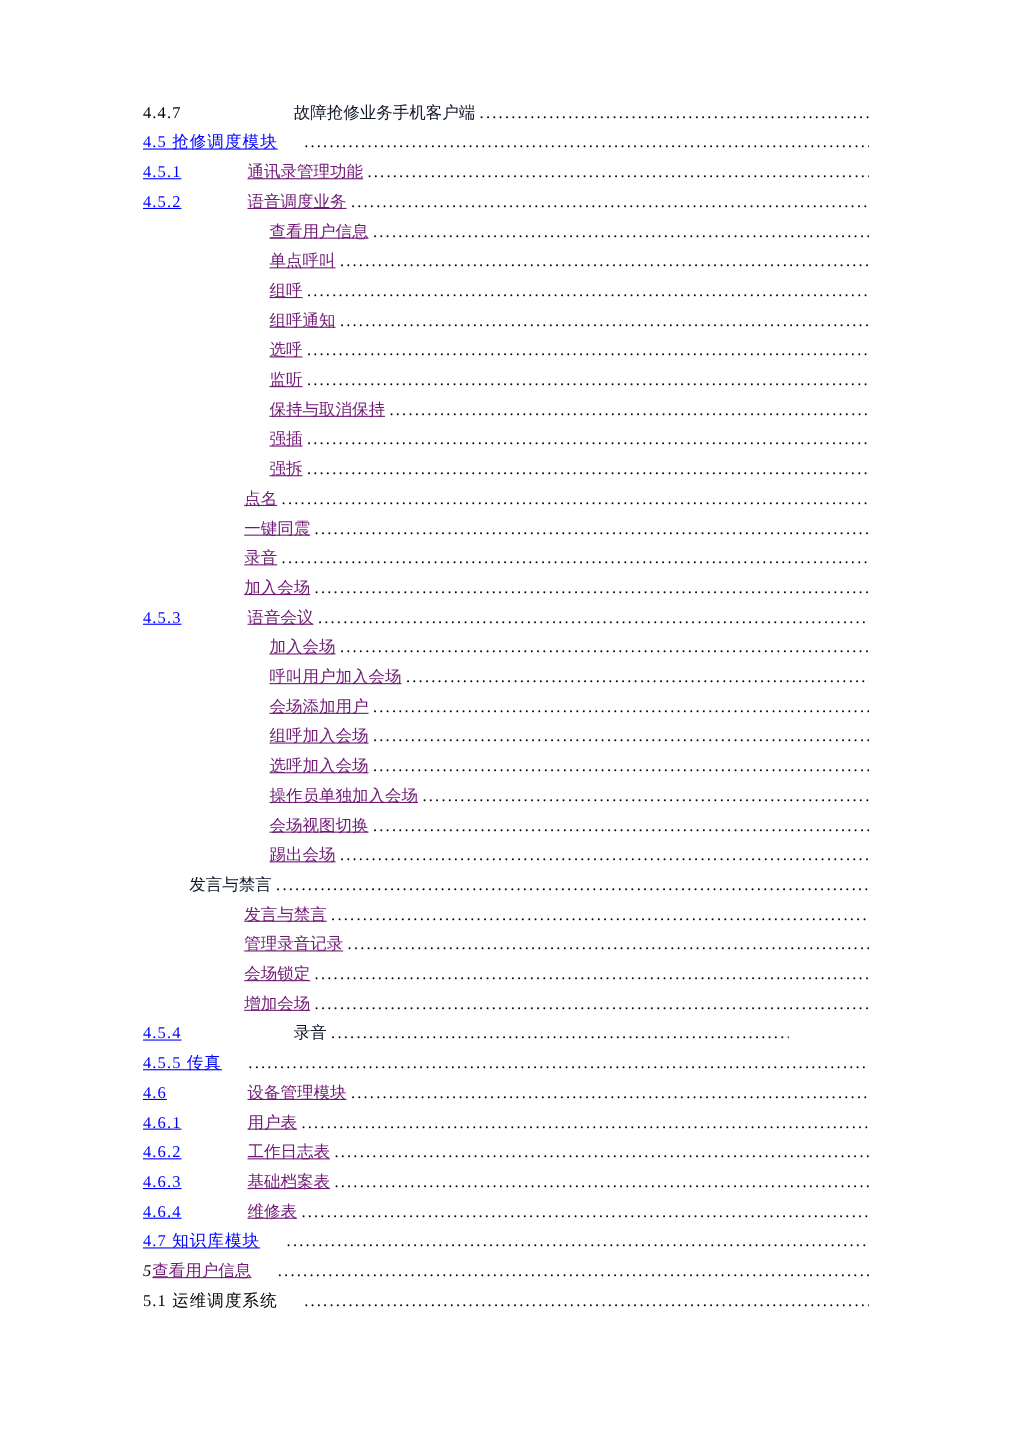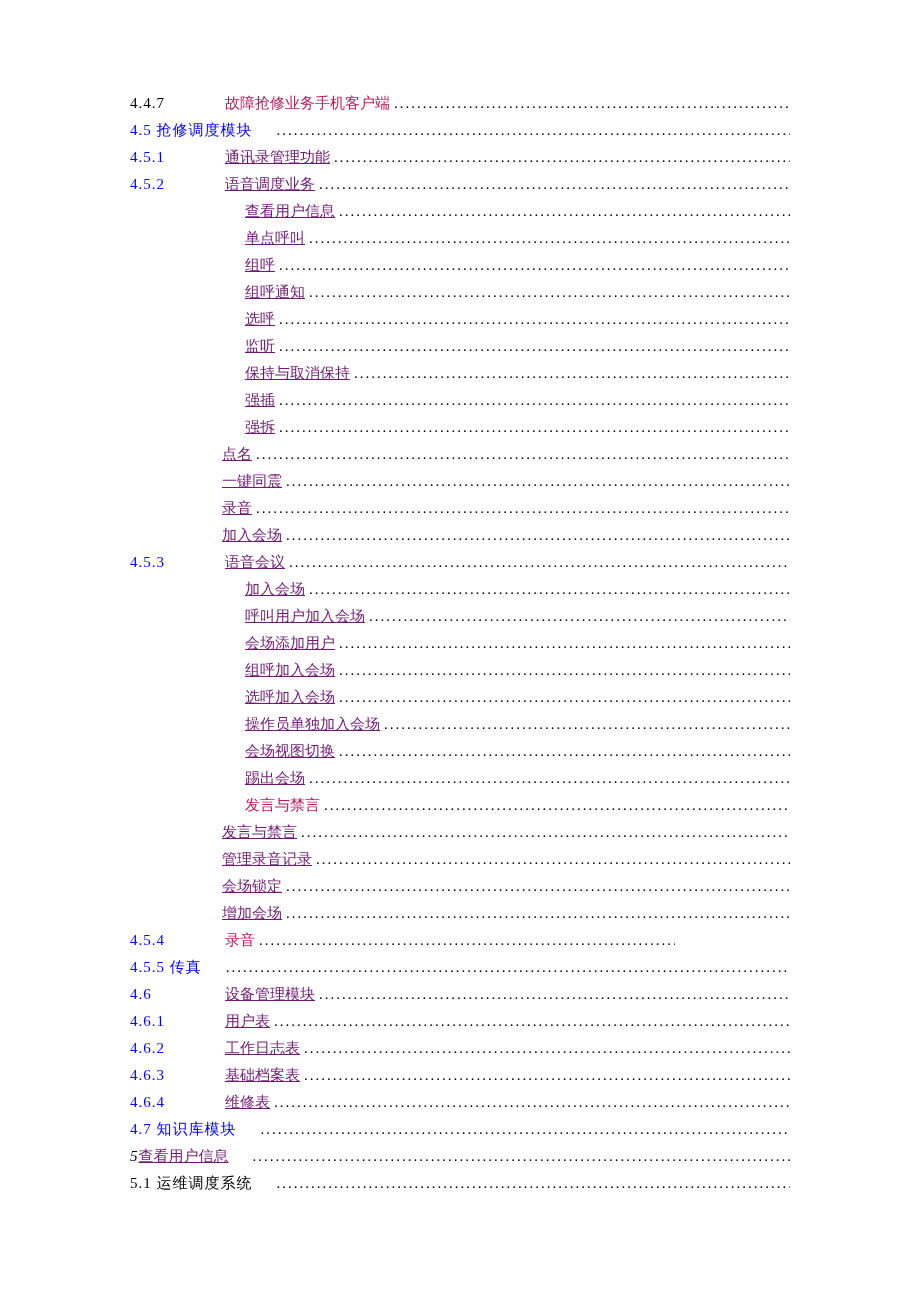--- a/index.html
+++ b/index.html
@@ -15,35 +15,37 @@
       width: 920px;
     }
     .toc-entry {
       display: flex;
       align-items: flex-start;
       line-height: 1.8;
       margin-bottom: 0px;
     }
     .toc-num {
       color: #0000ff;
+      text-decoration: underline;
       white-space: nowrap;
       letter-spacing: 1px;
     }
     .toc-num.no-link {
       color: #000;
       text-decoration: none;
     }
     .toc-title {
       color: #701a75;
       text-decoration: underline;
       white-space: nowrap;
     }
     .toc-title.no-link {
-      color: #be185d;
+      color: #0f172a;
       text-decoration: none;
+      margin-left: 42px;
     }
     .toc-dots {
       flex: 1;
       overflow: hidden;
       white-space: nowrap;
       color: #000;
       letter-spacing: 2px;
       padding-left: 4px;
     }
     .num-col {

